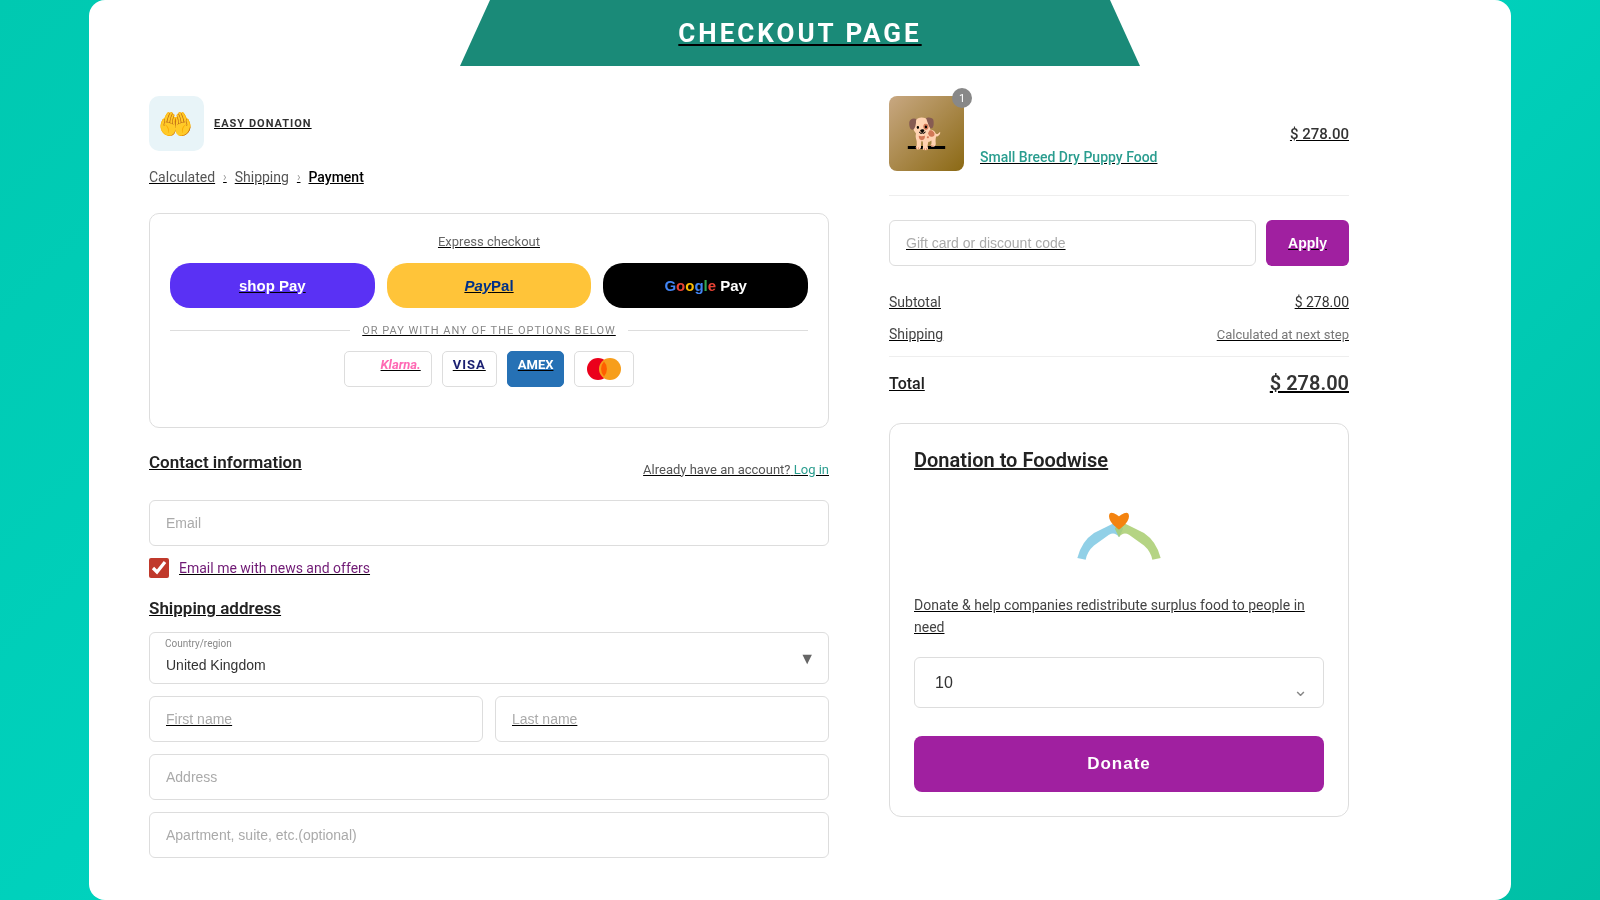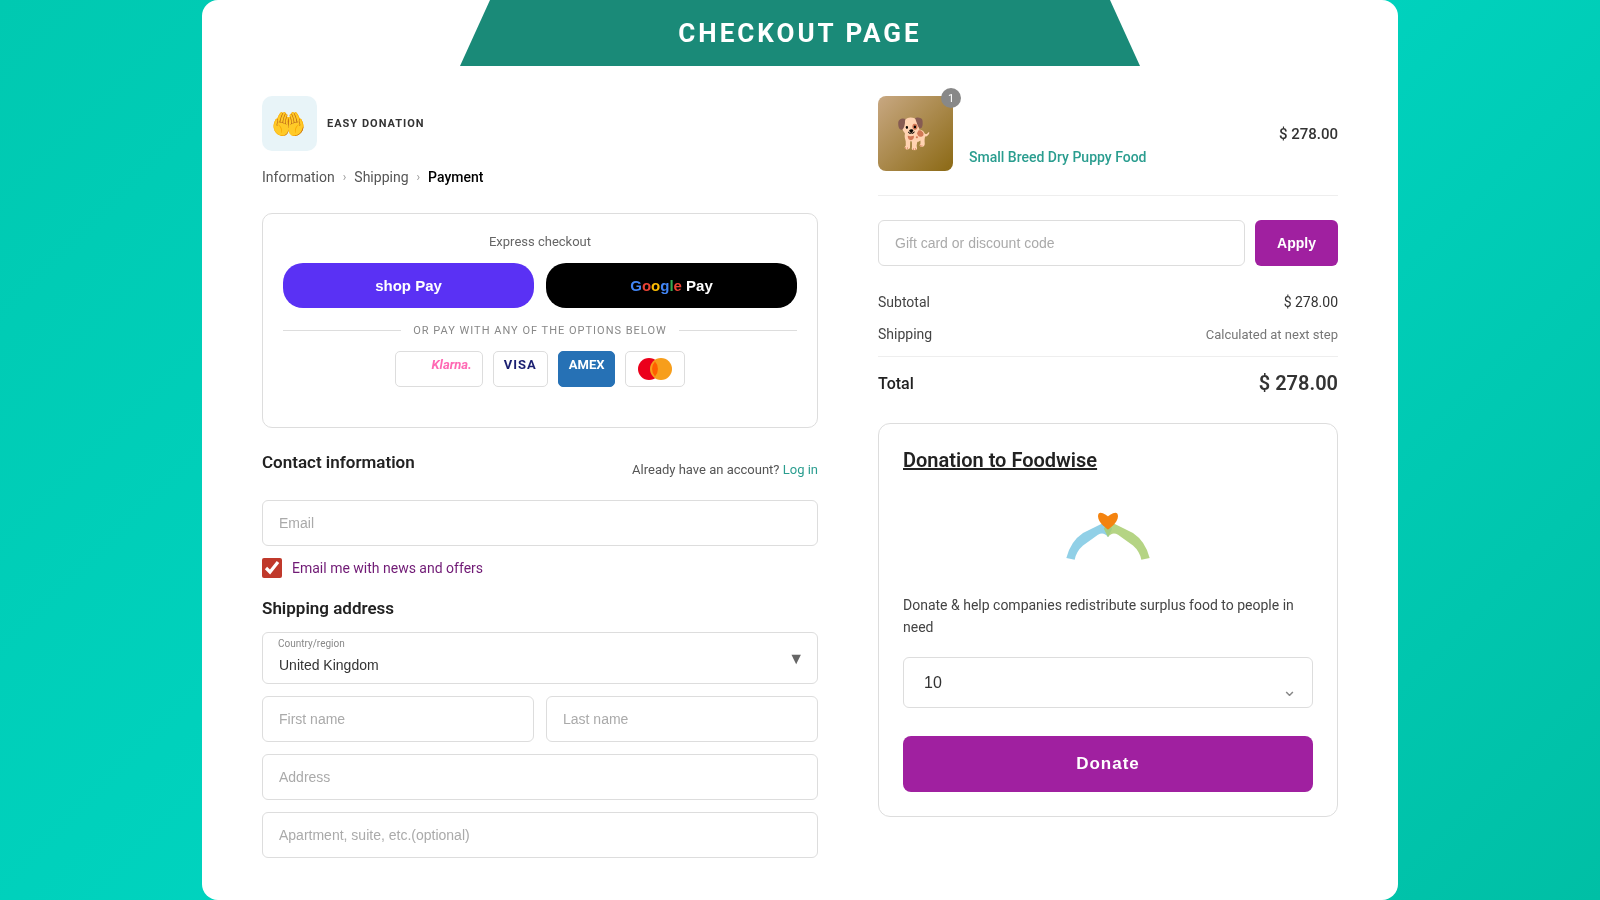--- a/index.html
+++ b/index.html
@@ -7,24 +7,25 @@
       background: linear-gradient(135deg, #00c9b1 0%, #00d4c0 50%, #00bfa5 100%);
       min-height: 100vh;
       display: flex;
       align-items: center;
       justify-content: center;
       font-family: -apple-system, BlinkMacSystemFont, 'Segoe UI', Roboto, sans-serif;
     }
     .page-container {
       background: white;
       border-radius: 16px;
-      width: 1196px;
+      width: 1422px;
       min-height: 860px;
       overflow: hidden;
       position: relative;
+      text-decoration: underline;
     }
     
     .header-banner {
       position: relative;
       background: #1a8a78;
       text-align: center;
       padding: 18px 0;
       margin: 0 auto;
       width: 680px;
       clip-path: polygon(30px 0%, calc(100% - 30px) 0%, 100% 100%, 0% 100%);
@@ -447,33 +448,36 @@
             <rect width="55" height="55" rx="10" fill="#e8f4f8"></rect>
 
             <text x="27" y="38" text-anchor="middle" font-size="28">🤲</text>
           </svg>
         </div>
         <div class="brand-text">EASY DONATION</div>
       </div>
 
       
       <div class="breadcrumb">
-        <span class="breadcrumb-item">Information</span>
+        <span class="breadcrumb-item">Calculated</span>
         <span class="breadcrumb-separator">›</span>
         <span class="breadcrumb-item">Shipping</span>
         <span class="breadcrumb-separator">›</span>
         <span class="breadcrumb-item active">Payment</span>
       </div>
 
       
       <div class="express-checkout-wrapper">
         <div class="express-checkout-title">Express checkout</div>
         <div class="payment-buttons">
           <button class="pay-btn shop-pay-btn">
             <span>shop <b>Pay</b></span>
+          </button>
+          <button class="pay-btn paypal-btn">
+            <span><i>Pay</i><b>Pal</b></span>
           </button>
           <button class="pay-btn gpay-btn">
             <span><span style="color:#4285f4">G</span><span style="color:#ea4335">o</span><span style="color:#fbbc04">o</span><span style="color:#4285f4">g</span><span style="color:#34a853">l</span><span style="color:#ea4335">e</span>&nbsp;Pay</span>
           </button>
         </div>
 
         <div class="or-divider">
           <span>OR PAY WITH ANY OF THE OPTIONS BELOW</span>
         </div>
 

